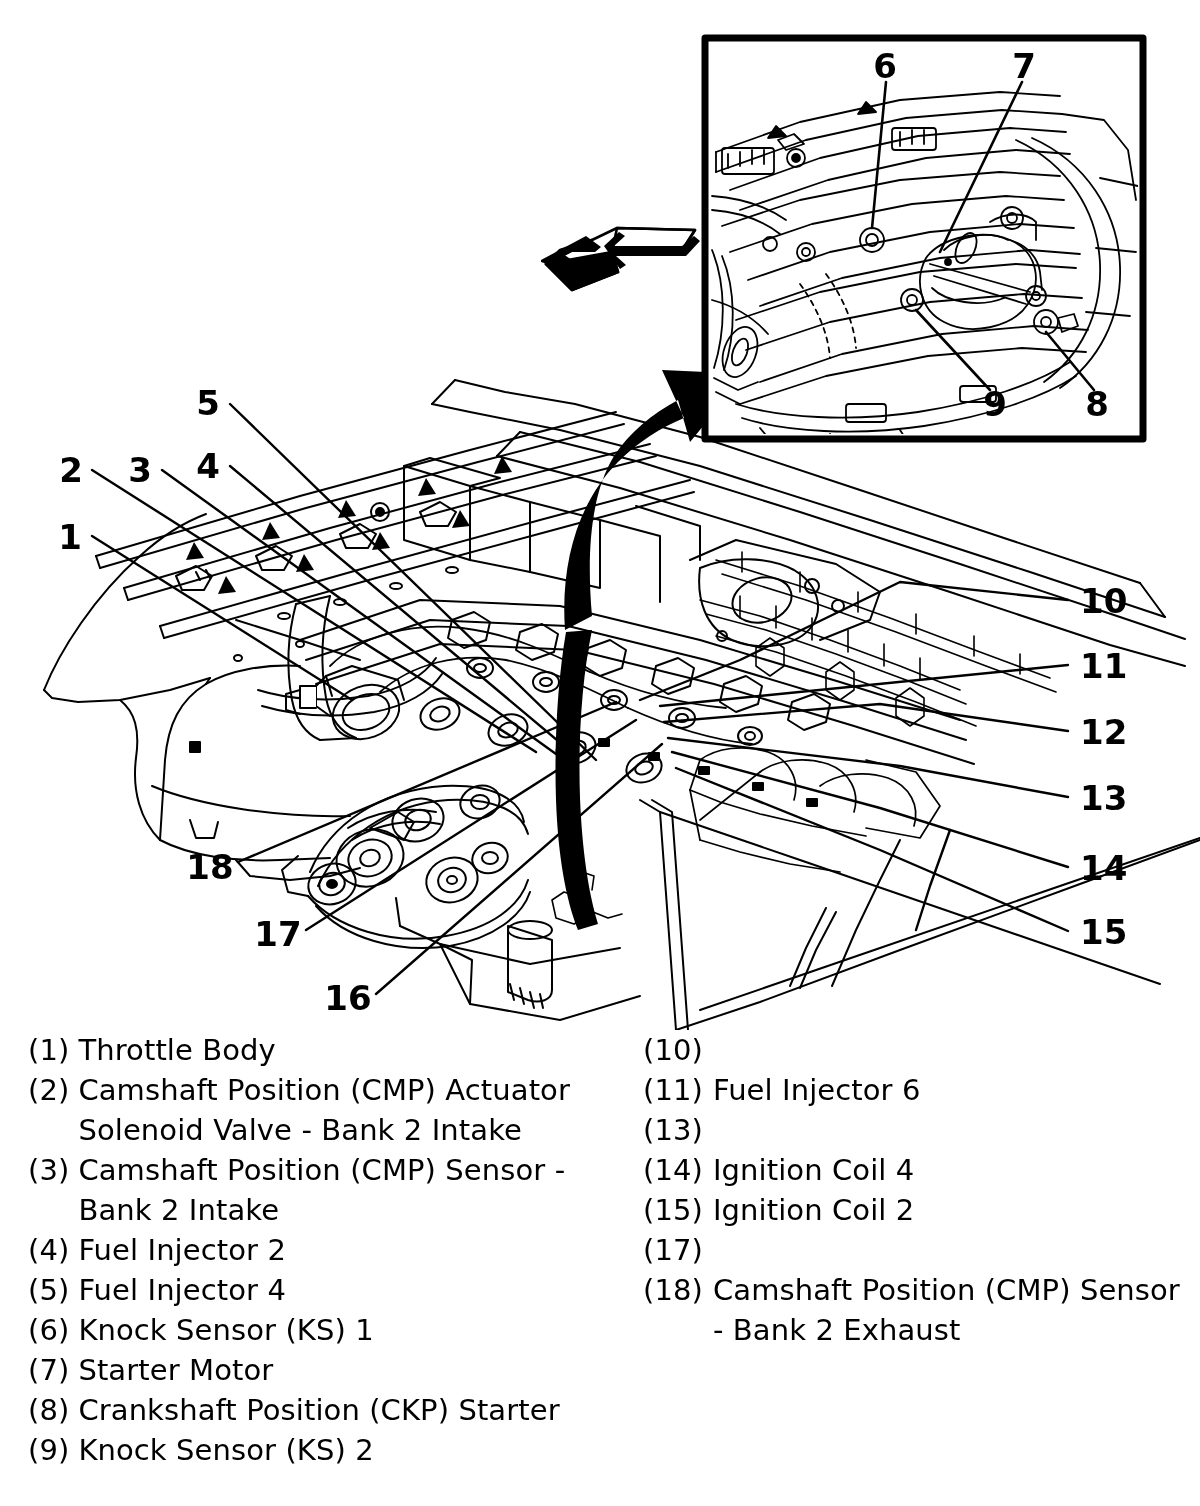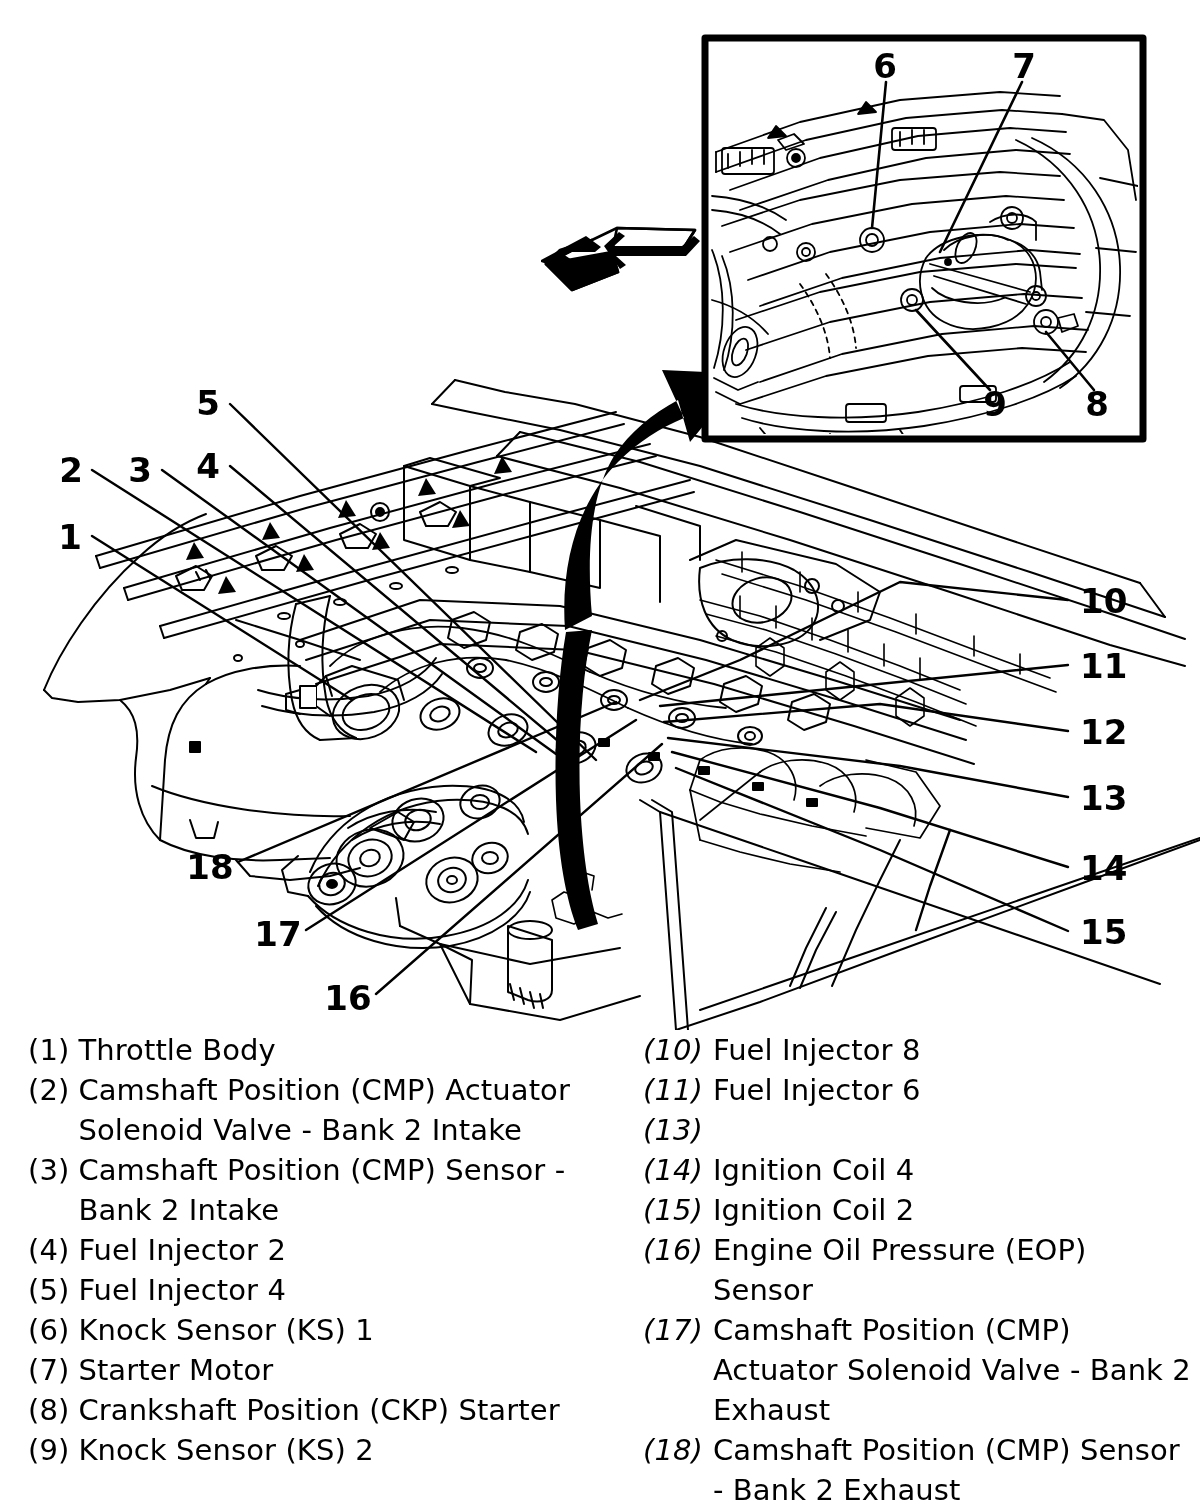--- a/index.html
+++ b/index.html
@@ -62,21 +62,21 @@
     white-space: normal;
   }
   .legend-num {
     flex: 0 0 auto;
     white-space: nowrap;
     padding-right: 9px;
   }
   .legend-text {
     flex: 1 1 auto;
   }
-  #legend-col-right .legend-num { padding-right: 10px; font-style: italic; }
+  #legend-col-right .legend-num { padding-right: 10px; }
 </style>
 </head>
 <body>
 
 <div id="page">
 
   <div id="illustration">
     <svg viewBox="0 0 1200 1030" xmlns="http://www.w3.org/2000/svg">
       <defs>
         <clipPath id="insetClip">
@@ -534,44 +534,38 @@
       </div>
       <div class="legend-item">
         <span class="legend-num">(9)</span>
         <span class="legend-text">Knock Sensor (KS) 2</span>
       </div>
     </div>
 
     <div class="legend-col" id="legend-col-right">
       <div class="legend-item">
         <span class="legend-num">(10)</span>
-        <span class="legend-text">Fuel Injector 8</span>
       </div>
       <div class="legend-item">
         <span class="legend-num">(11)</span>
         <span class="legend-text">Fuel Injector 6</span>
       </div>
       <div class="legend-item">
         <span class="legend-num">(13)</span>
       </div>
       <div class="legend-item">
         <span class="legend-num">(14)</span>
         <span class="legend-text">Ignition Coil 4</span>
       </div>
       <div class="legend-item">
         <span class="legend-num">(15)</span>
         <span class="legend-text">Ignition Coil 2</span>
       </div>
       <div class="legend-item">
-        <span class="legend-num">(16)</span>
-        <span class="legend-text">Engine Oil Pressure (EOP) Sensor</span>
-      </div>
-      <div class="legend-item">
         <span class="legend-num">(17)</span>
-        <span class="legend-text">Camshaft Position (CMP) Actuator Solenoid Valve - Bank 2 Exhaust</span>
       </div>
       <div class="legend-item">
         <span class="legend-num">(18)</span>
         <span class="legend-text">Camshaft Position (CMP) Sensor - Bank 2 Exhaust</span>
       </div>
     </div>
 
   </div>
 
 </div>

